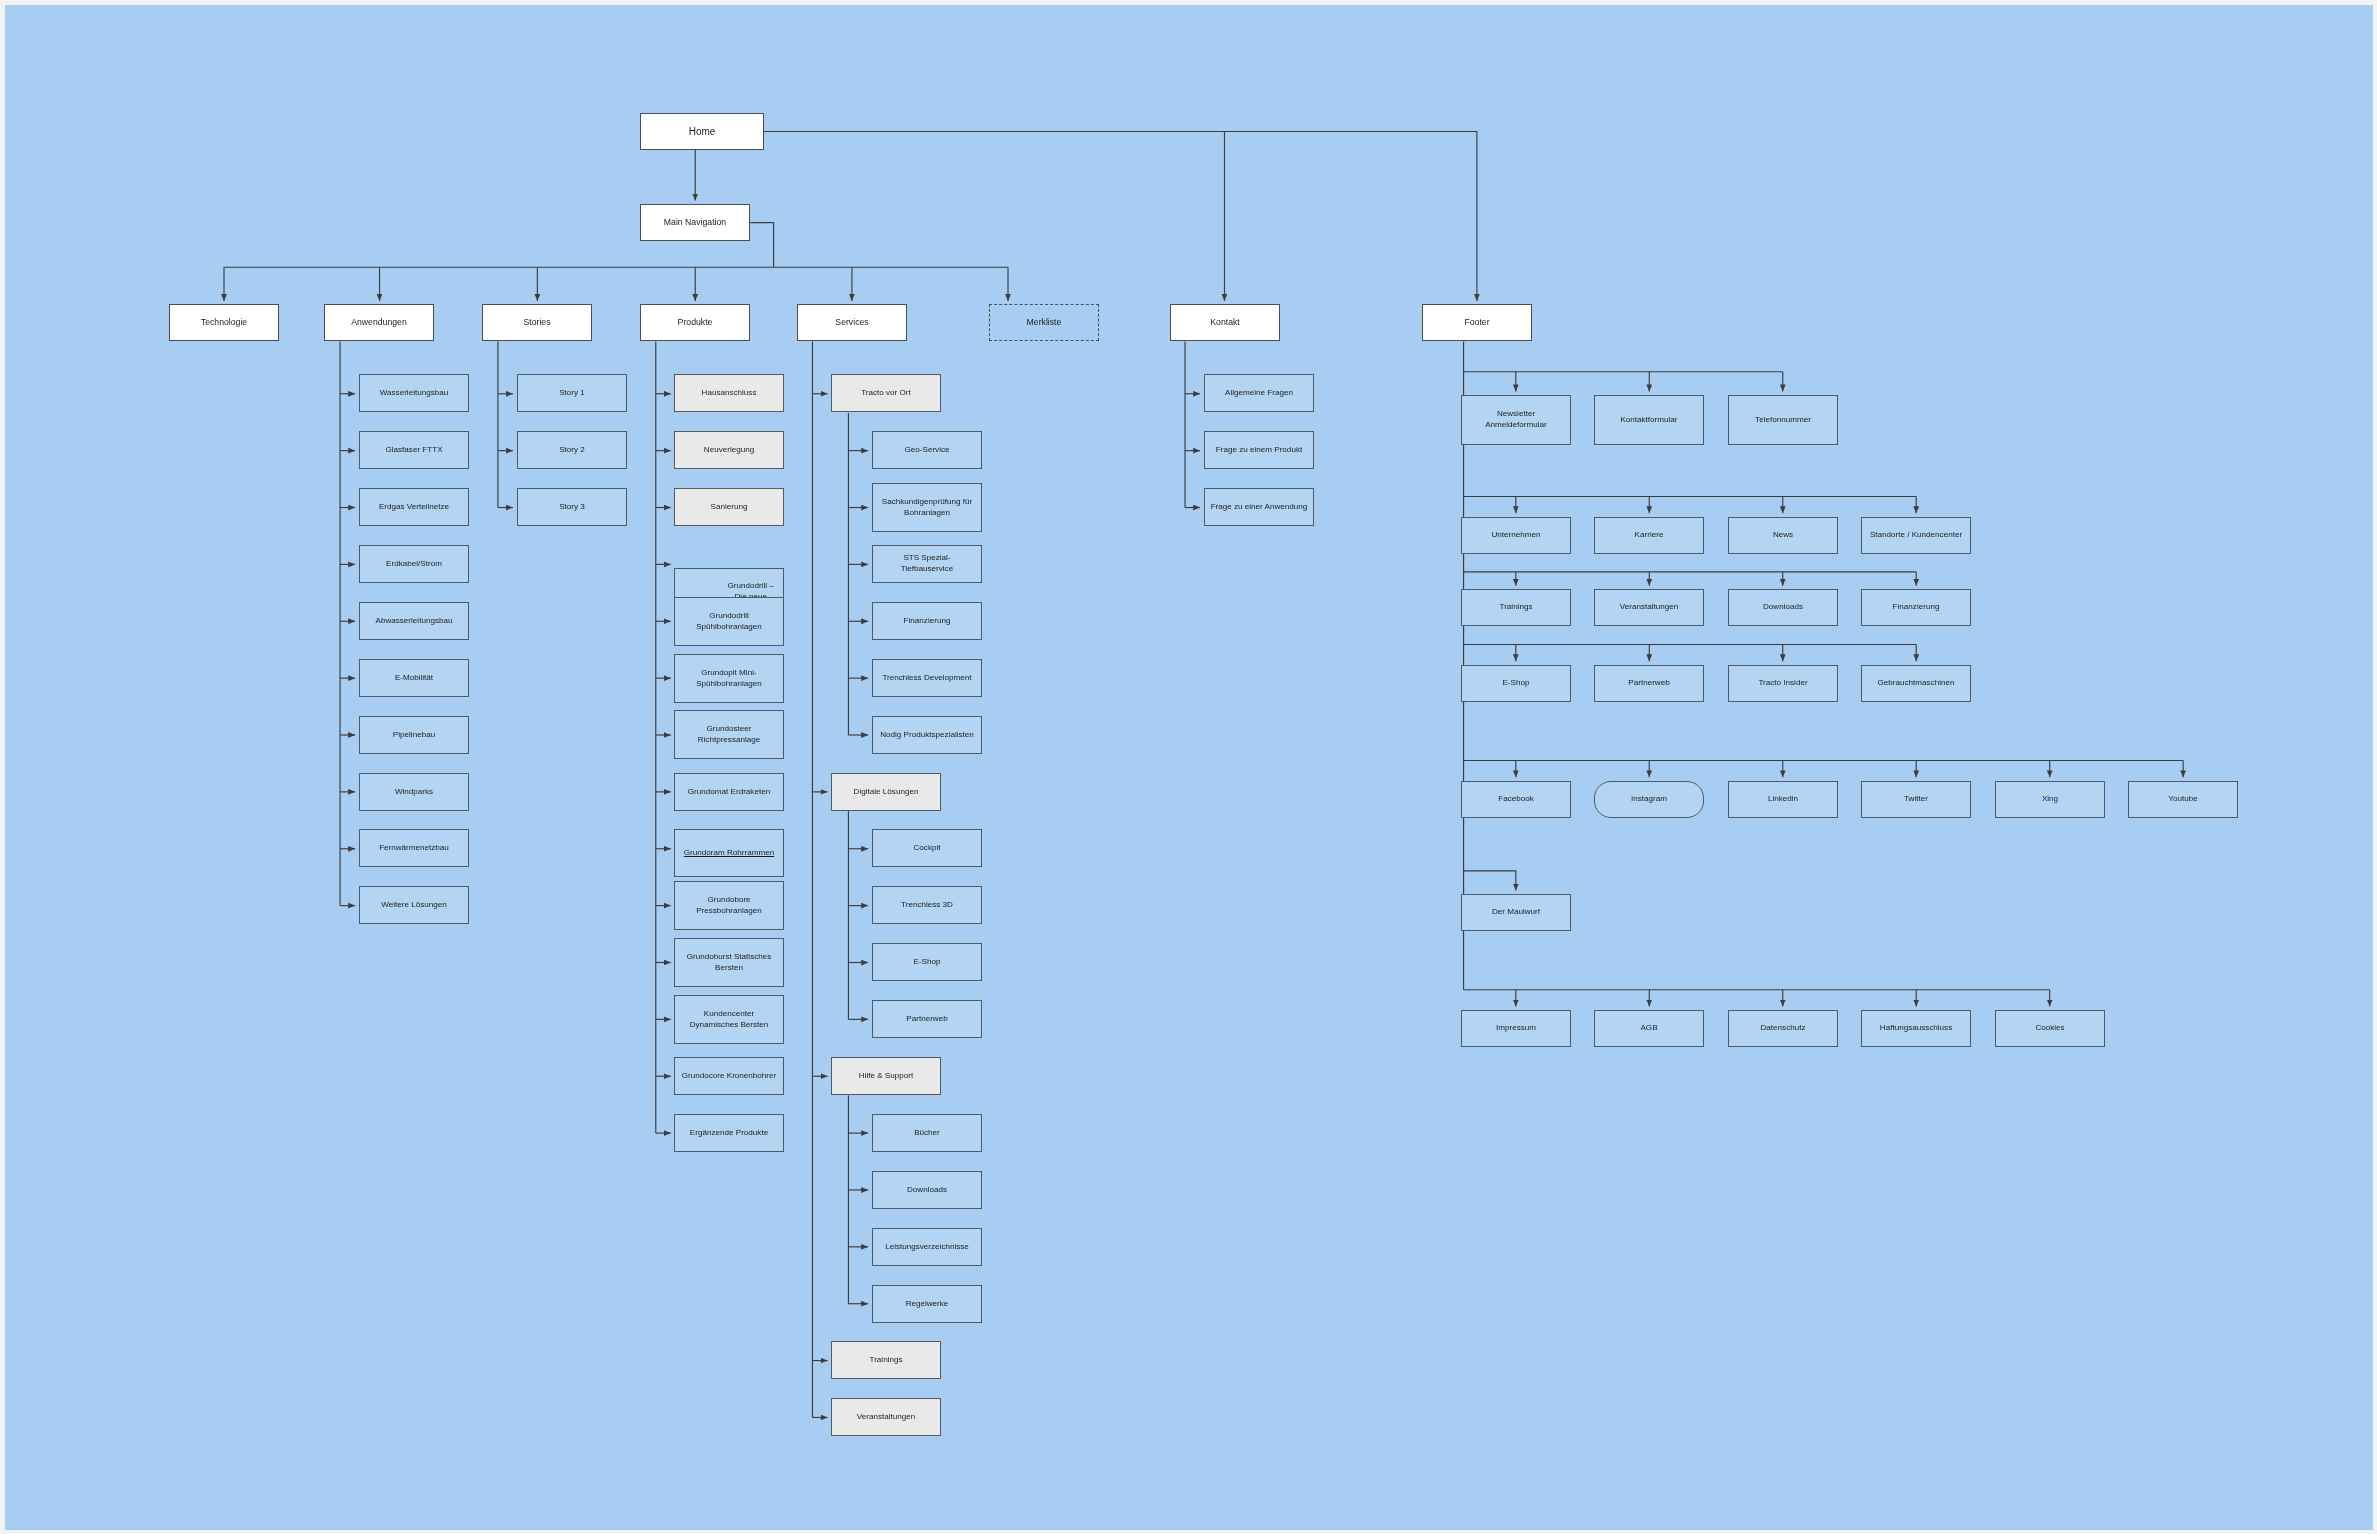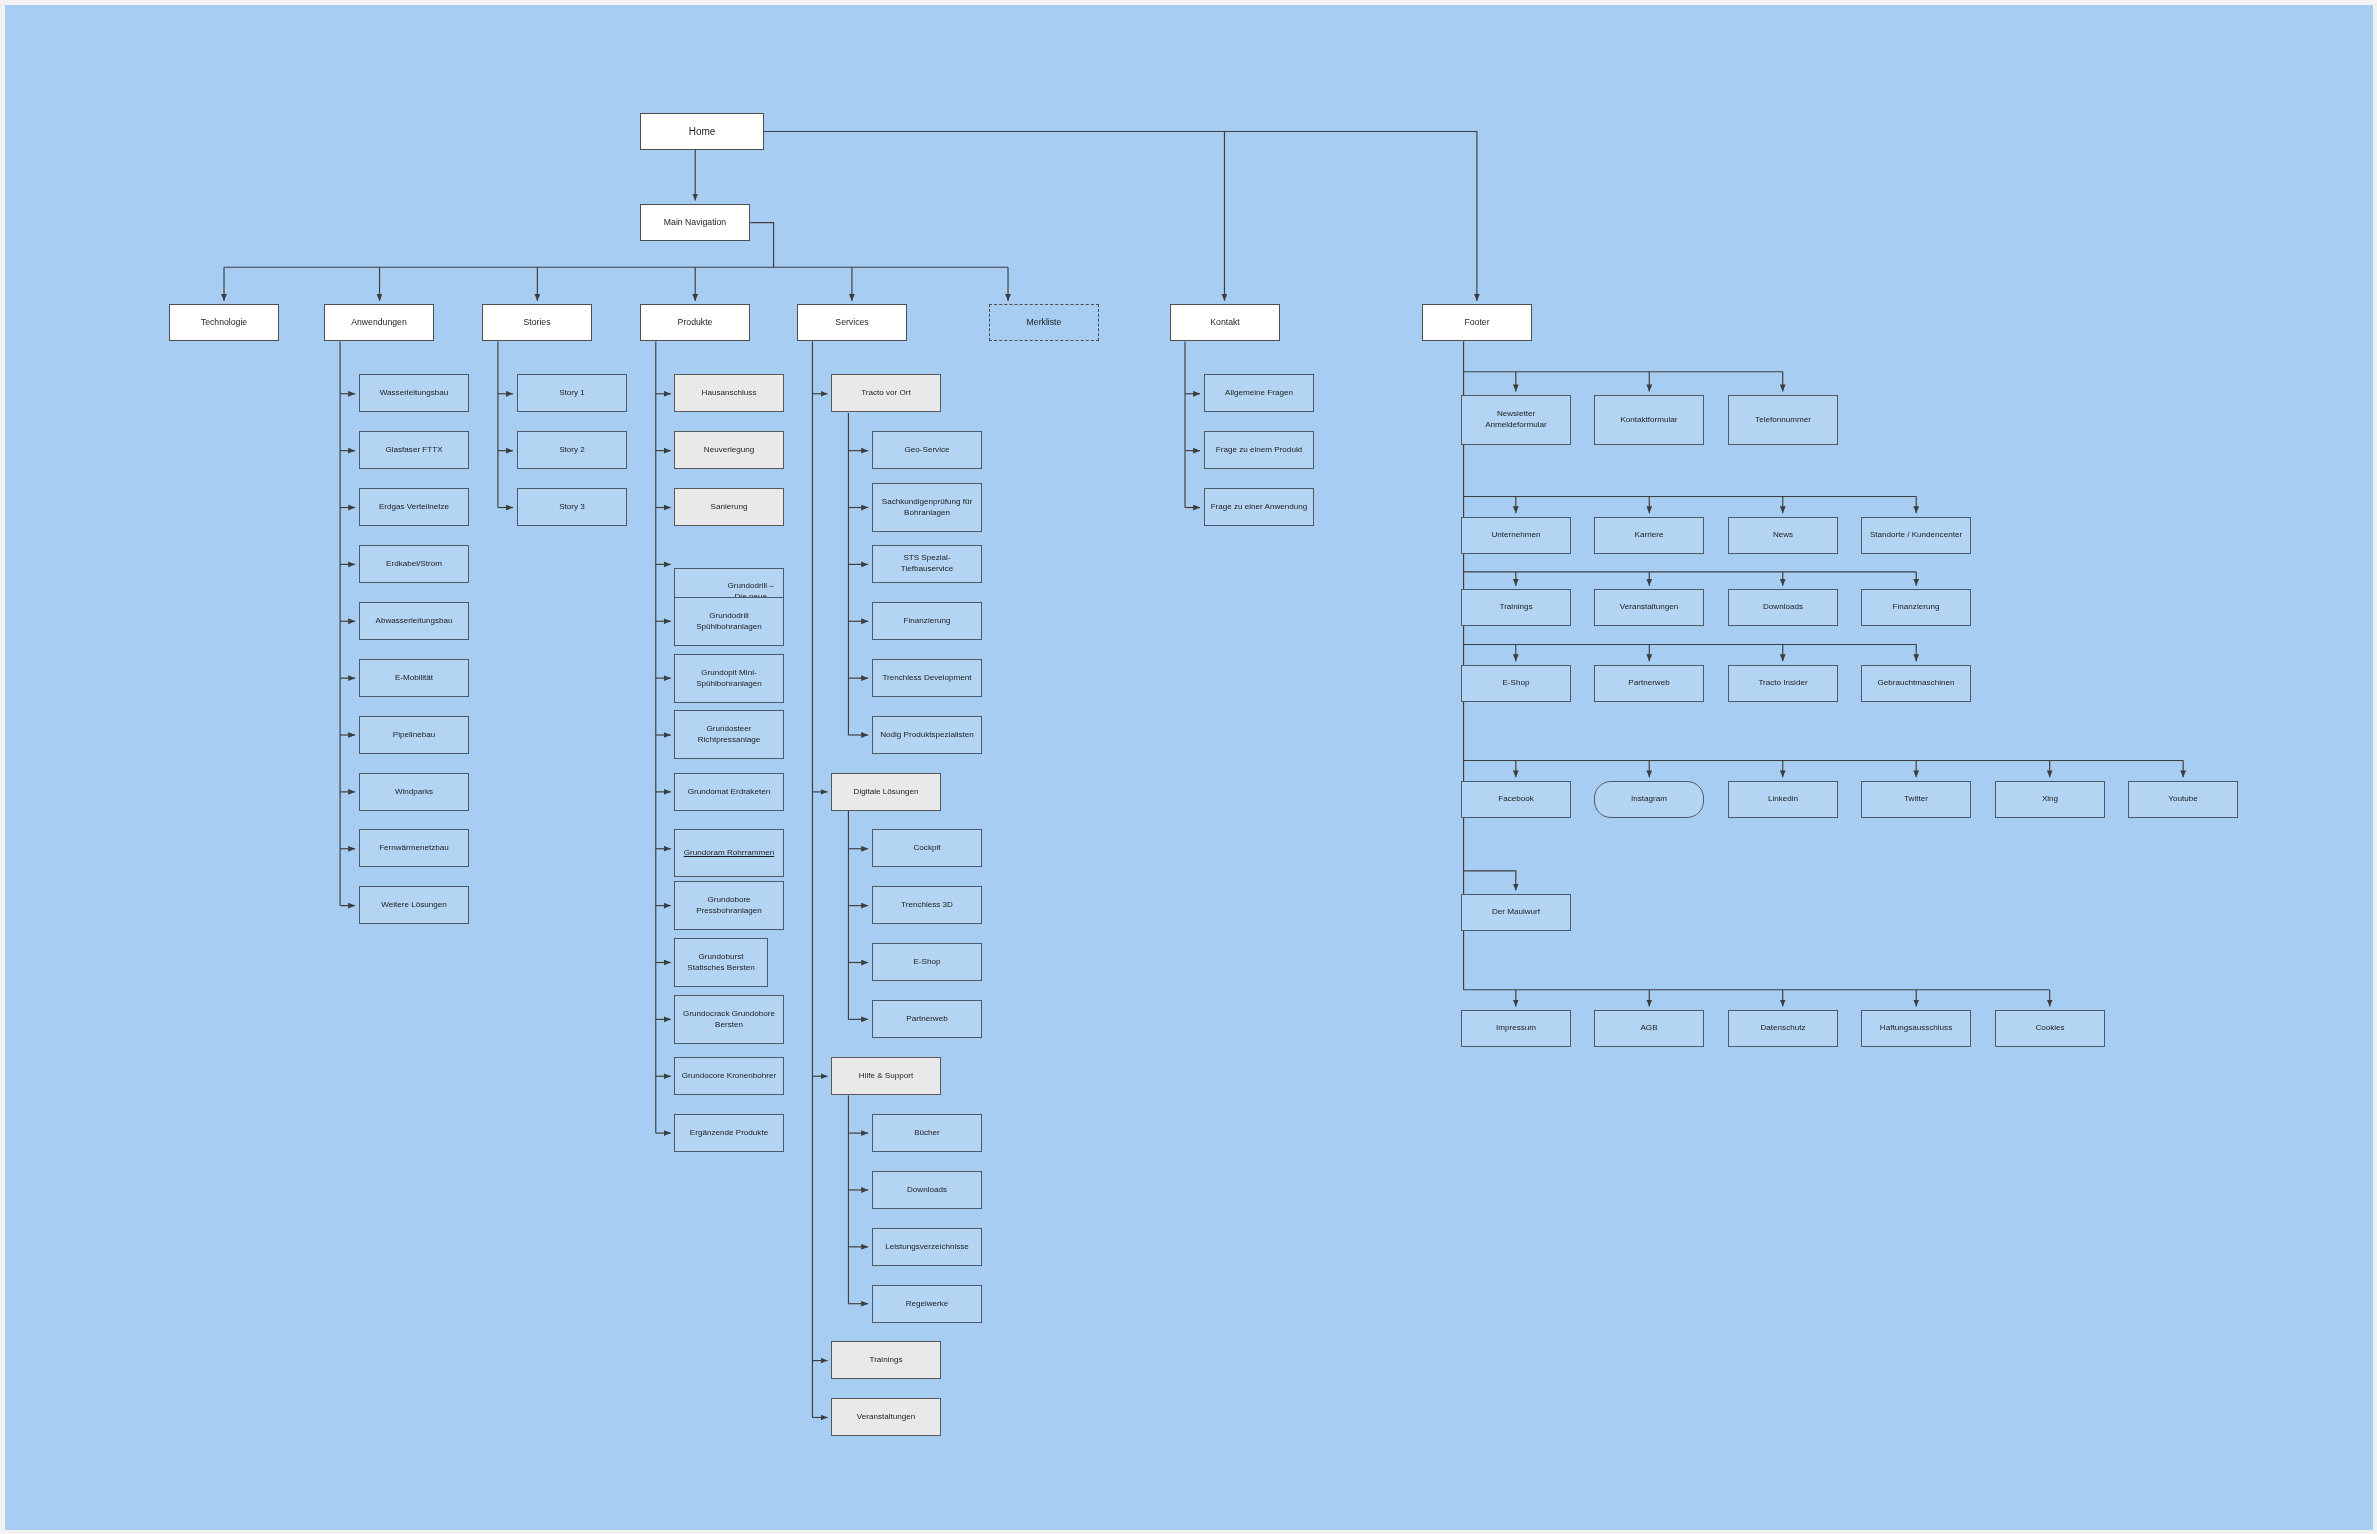--- a/index.html
+++ b/index.html
@@ -158,22 +158,22 @@
       <div class="node" style="left: 674px; top: 374px; width: 110px; height: 38px; background: rgb(233, 233, 233); border-color: rgb(89, 89, 89);">Hausanschluss</div>
       <div class="node" style="left: 674px; top: 431px; width: 110px; height: 38px; background: rgb(233, 233, 233); border-color: rgb(89, 89, 89);">Neuverlegung</div>
       <div class="node" style="left: 674px; top: 488px; width: 110px; height: 38px; background: rgb(233, 233, 233); border-color: rgb(89, 89, 89);">Sanierung</div>
       <div class="node" style="left: 674px; top: 568px; width: 110px; height: 58px; background: rgb(179, 212, 243); border-color: rgb(78, 90, 102); padding-left: 48px;">Grundodrill – Die neue Generation</div>
       <div class="node" style="left: 674px; top: 597px; width: 110px; height: 49px; background: rgb(179, 212, 243); border-color: rgb(78, 90, 102);">Grundodrill Spühlbohranlagen</div>
       <div class="node" style="left: 674px; top: 654px; width: 110px; height: 49px; background: rgb(179, 212, 243); border-color: rgb(78, 90, 102);">Grundopit Mini-Spühlbohranlagen</div>
       <div class="node" style="left: 674px; top: 710px; width: 110px; height: 49px; background: rgb(179, 212, 243); border-color: rgb(78, 90, 102);">Grundosteer Richtpressanlage</div>
       <div class="node" style="left: 674px; top: 773px; width: 110px; height: 38px; background: rgb(179, 212, 243); border-color: rgb(78, 90, 102);">Grundomat Erdraketen</div>
       <div class="node" style="left: 674px; top: 829px; width: 110px; height: 48px; background: rgb(179, 212, 243); border-color: rgb(78, 90, 102); text-decoration: underline;">Grundoram Rohrrammen</div>
       <div class="node" style="left: 674px; top: 881px; width: 110px; height: 49px; background: rgb(179, 212, 243); border-color: rgb(78, 90, 102);">Grundobore Pressbohranlagen</div>
-      <div class="node" style="left: 674px; top: 938px; width: 94px; height: 49px; background: rgb(179, 212, 243); border-color: rgb(78, 90, 102);">Grundoburst Statisches Bersten</div>
-      <div class="node" style="left: 674px; top: 995px; width: 110px; height: 49px; background: rgb(179, 212, 243); border-color: rgb(78, 90, 102);">Grundocrack Grundobore Bersten</div>
+      <div class="node" style="left: 674px; top: 938px; width: 110px; height: 49px; background: rgb(179, 212, 243); border-color: rgb(78, 90, 102);">Grundoburst Statisches Bersten</div>
+      <div class="node" style="left: 674px; top: 995px; width: 110px; height: 49px; background: rgb(179, 212, 243); border-color: rgb(78, 90, 102);">Kundencenter Dynamisches Bersten</div>
       <div class="node" style="left: 674px; top: 1057px; width: 110px; height: 38px; background: rgb(179, 212, 243); border-color: rgb(78, 90, 102);">Grundocore Kronenbohrer</div>
       <div class="node" style="left: 674px; top: 1114px; width: 110px; height: 38px; background: rgb(179, 212, 243); border-color: rgb(78, 90, 102);">Ergänzende Produkte</div>
       <div class="node" style="left: 831px; top: 374px; width: 110px; height: 38px; background: rgb(233, 233, 233); border-color: rgb(89, 89, 89);">Tracto vor Ort</div>
       <div class="node" style="left: 872px; top: 431px; width: 110px; height: 38px; background: rgb(179, 212, 243); border-color: rgb(78, 90, 102);">Geo-Service</div>
       <div class="node" style="left: 872px; top: 483px; width: 110px; height: 49px; background: rgb(179, 212, 243); border-color: rgb(78, 90, 102);">Sachkundigenprüfung für Bohranlagen</div>
       <div class="node" style="left: 872px; top: 545px; width: 110px; height: 38px; background: rgb(179, 212, 243); border-color: rgb(78, 90, 102);">STS Spezial-Tiefbauservice</div>
       <div class="node" style="left: 872px; top: 602px; width: 110px; height: 38px; background: rgb(179, 212, 243); border-color: rgb(78, 90, 102);">Finanzierung</div>
       <div class="node" style="left: 872px; top: 659px; width: 110px; height: 38px; background: rgb(179, 212, 243); border-color: rgb(78, 90, 102);">Trenchless Development</div>
       <div class="node" style="left: 872px; top: 716px; width: 110px; height: 38px; background: rgb(179, 212, 243); border-color: rgb(78, 90, 102);">Nodig Produktspezialisten</div>
       <div class="node" style="left: 831px; top: 773px; width: 110px; height: 38px; background: rgb(233, 233, 233); border-color: rgb(89, 89, 89);">Digitale Lösungen</div>

